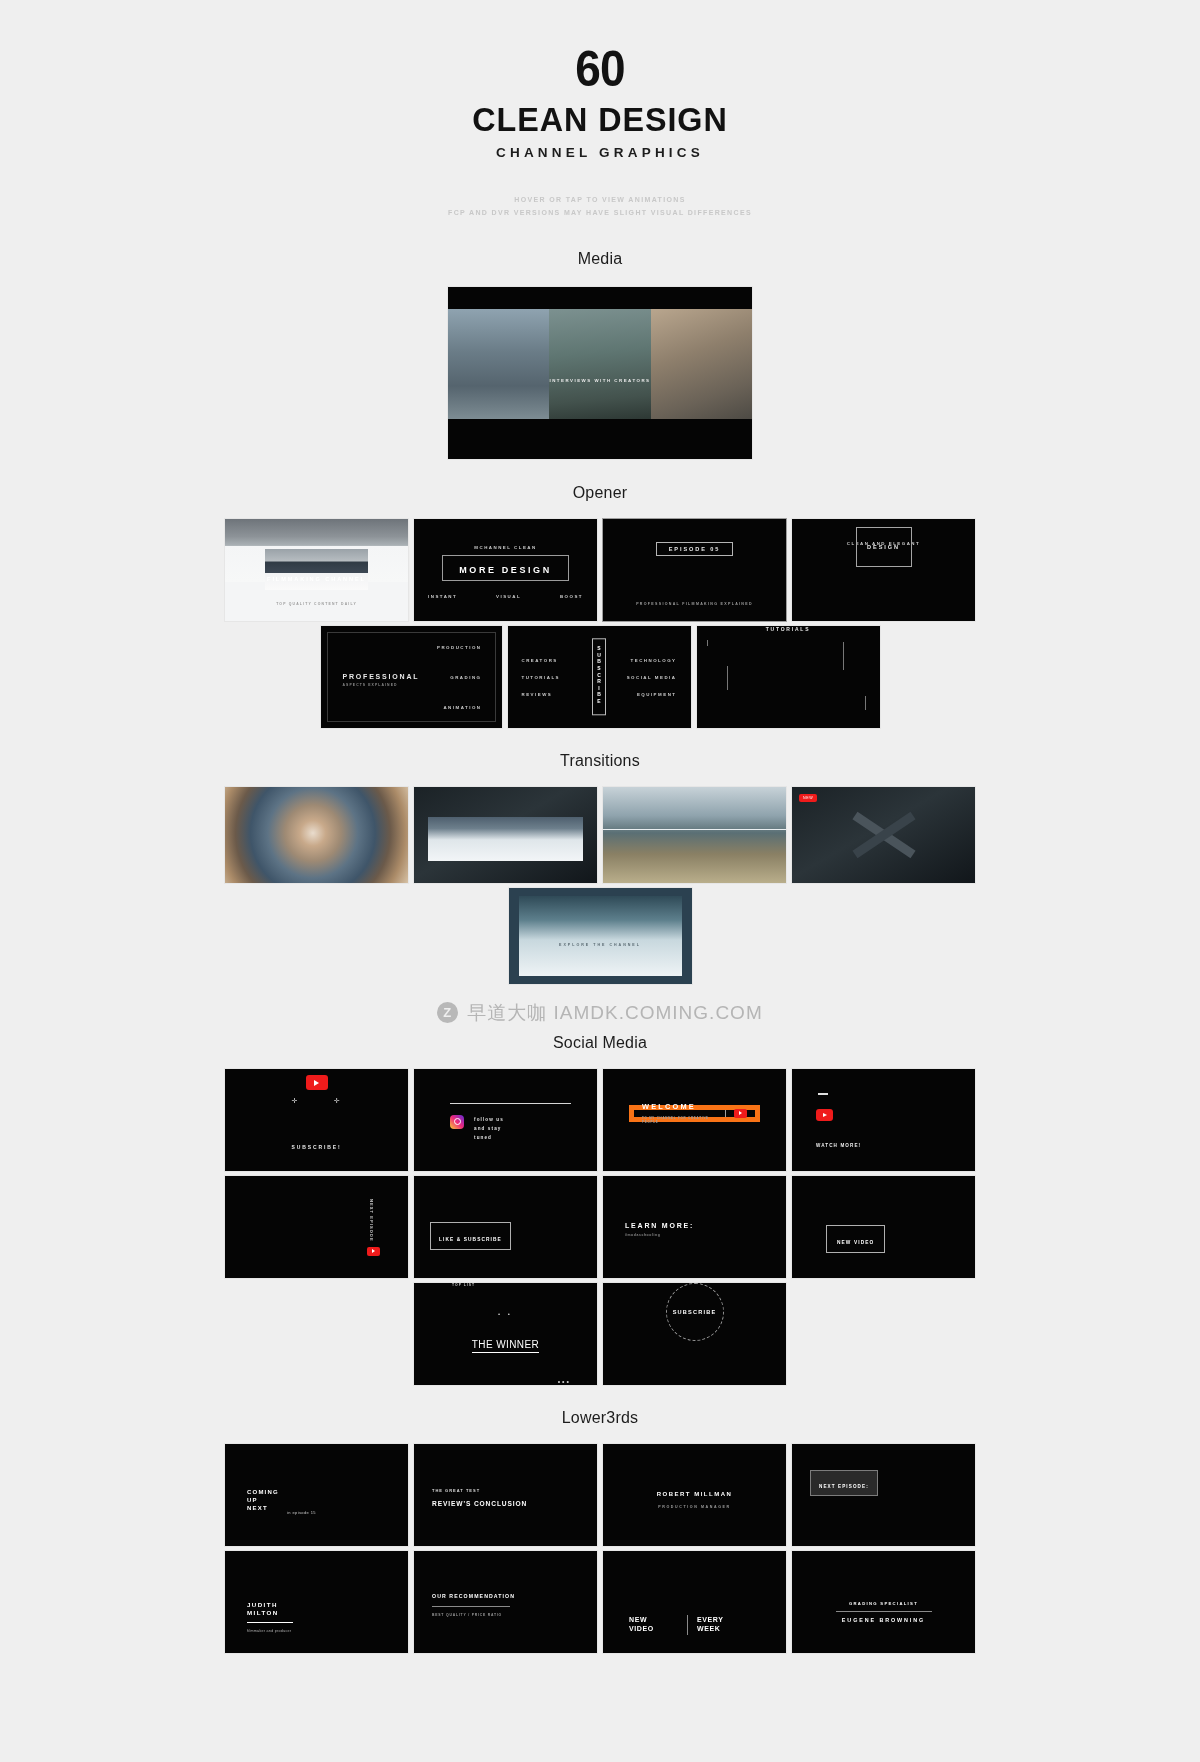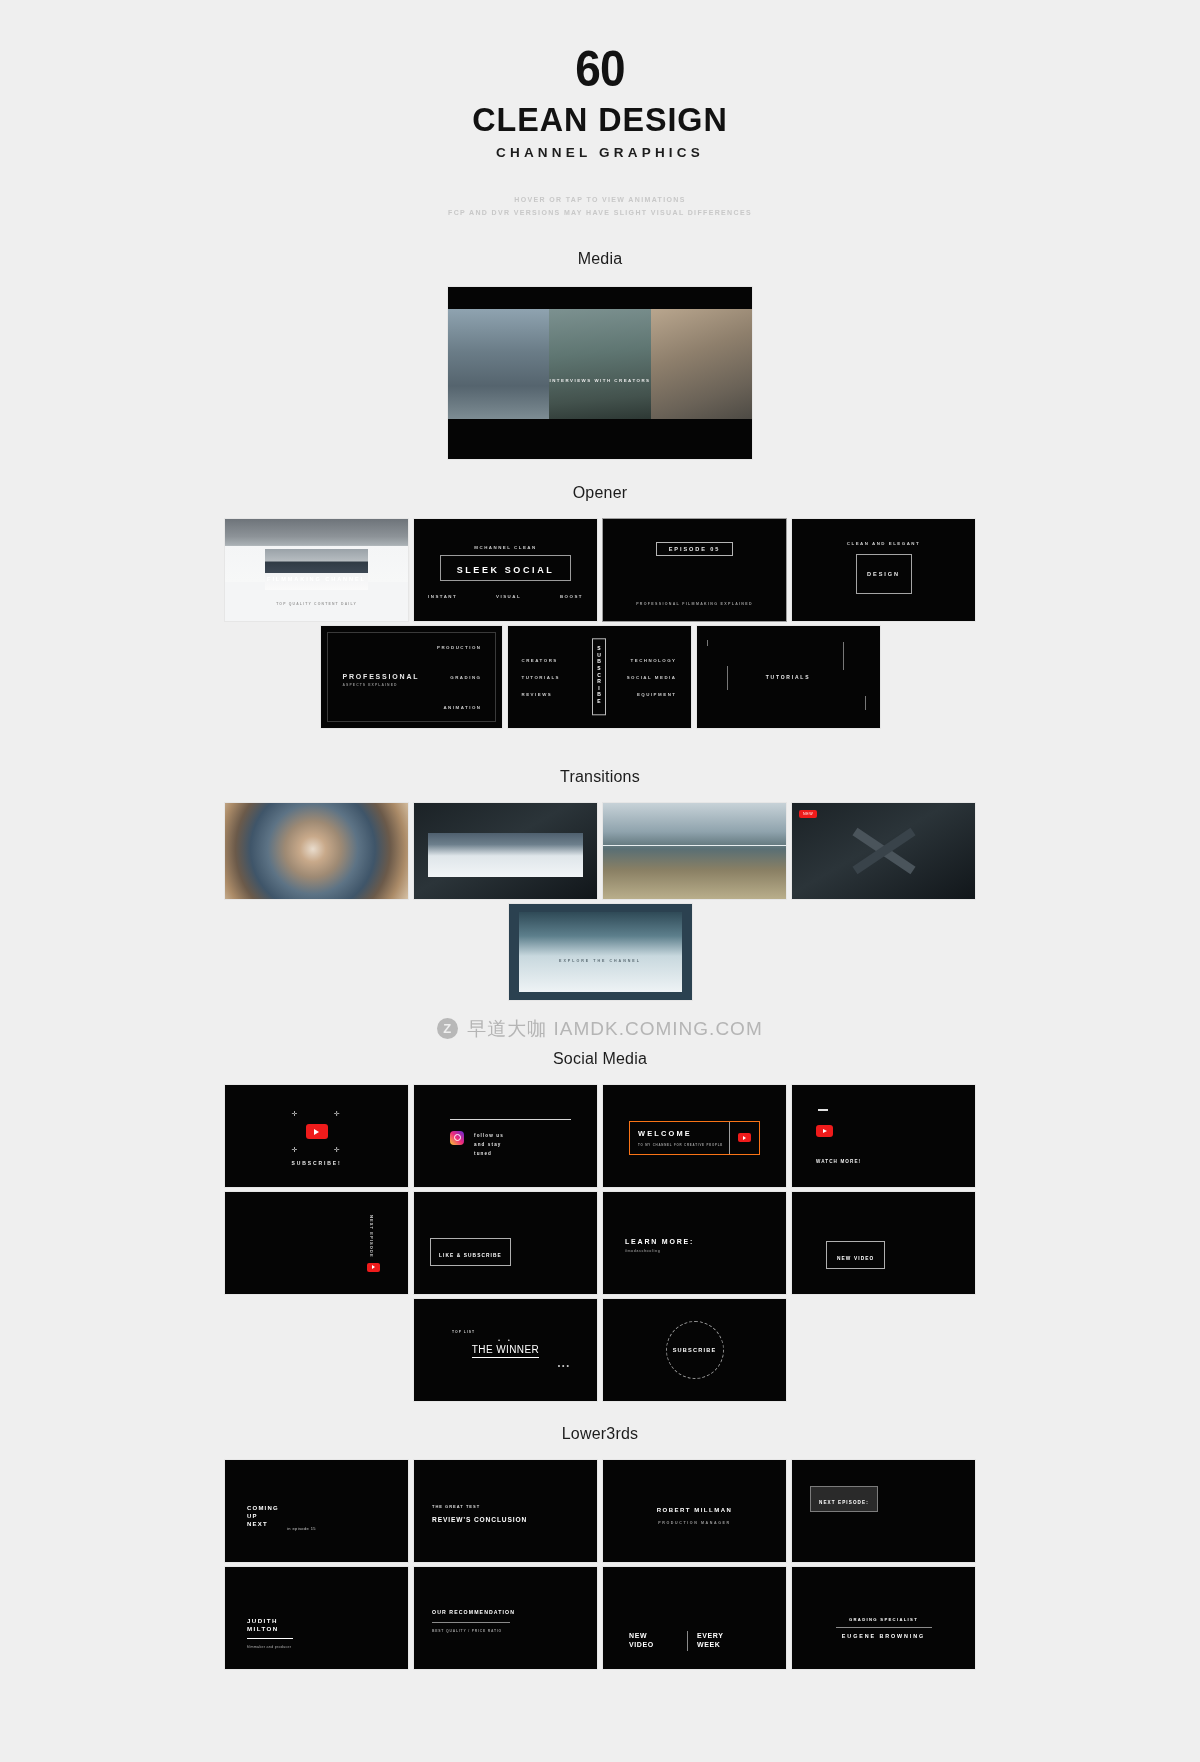--- a/index.html
+++ b/index.html
@@ -40,21 +40,21 @@
   
   .card {
     background: #050505; position: relative; overflow: hidden;
     border: 1px solid #e6e6e6; color: #fff;
   }
   .card.w4 { width: 185px; height: 104px; margin: 0 2px 3px 2px; }
   .card.opener { width: 306px; height: 174px; }
   .card.tr { width: 185px; height: 98px; margin: 0 2px 3px 2px; }
 
   .c-center { position:absolute; inset:0; display:flex; flex-direction:column;
-              align-items:center; justify-content:center; }
+              align-items:center; justify-content:space-between; }
 
   .ttl-xs { font-size: 4.4px; letter-spacing: 1.5px; font-weight: 700; color:#cfcfcf; }
   .ttl-sm { font-size: 5.6px; letter-spacing: 1.9px; font-weight: 700; color:#e8e8e8; }
   .ttl-md { font-size: 9px;  letter-spacing: 2.6px; font-weight: 700; color:#fff; }
 
   
   .ph { position: absolute; inset: 0; }
   .ph-mtn1 { background:
       linear-gradient(180deg,#6e747a 0%,#8d9398 28%,#aab1b5 42%,#f4f5f6 43%,#f7f8f8 100%); }
   .ph-mtn2 { background:
@@ -158,21 +158,21 @@
     </div>
     <div style="position:absolute;left:0;right:0;bottom:12%;text-align:center">
       <span style="font-size:3.4px;letter-spacing:1.2px;font-weight:700;color:#9a9a9a">TOP QUALITY CONTENT DAILY</span>
     </div>
   </div>
 
   <div class="card w4">
     <div style="position:absolute;left:0;right:0;top:26px;text-align:center">
       <div class="ttl-xs">MCHANNEL CLEAN</div>
       <div style="display:inline-block;margin-top:5px;border:1px solid #9c9c9c;padding:3px 16px">
-        <span class="ttl-md">SLEEK SOCIAL</span>
+        <span class="ttl-md">MORE DESIGN</span>
       </div>
     </div>
     <div style="position:absolute;left:14px;right:14px;bottom:22px;display:flex;justify-content:space-between">
       <span class="ttl-xs">INSTANT</span>
       <span class="ttl-xs">VISUAL</span>
       <span class="ttl-xs">BOOST</span>
     </div>
   </div>
 
   <div class="card w4" style="border:1px solid #9d9d9d">
@@ -230,21 +230,21 @@
     <div style="position:absolute;left:10px;top:14px;width:1px;height:6px;background:#777"></div>
     <div style="position:absolute;left:30px;top:40px;width:1px;height:24px;background:#777"></div>
     <div style="position:absolute;right:36px;top:16px;width:1px;height:28px;background:#777"></div>
     <div style="position:absolute;right:14px;bottom:18px;width:1px;height:14px;background:#777"></div>
     <div class="c-center">
       <span class="ttl-sm" style="font-size:5px;letter-spacing:1.8px">TUTORIALS</span>
     </div>
   </div>
 </div>
 
-<div style="margin-top:36px" class="section-title">Transitions</div>
+<div style="margin-top:20px" class="section-title">Transitions</div>
 
 <div class="grid" style="margin-top:16px">
   <div class="card tr">
     <div class="ph ph-blur"></div>
   </div>
   <div class="card tr">
     <div class="ph ph-dark"></div>
     <div style="position:absolute;left:14px;right:14px;top:30px;height:44px;" class="ph ph-ice"></div>
   </div>
   <div class="card tr">
@@ -305,21 +305,21 @@
         </span>
       <div style="line-height:9px">
         <div class="ttl-xs" style="font-size:4.6px;letter-spacing:1.1px;color:#e2e2e2">follow us</div>
         <div class="ttl-xs" style="font-size:4.6px;letter-spacing:1.1px;color:#e2e2e2">and stay</div>
         <div class="ttl-xs" style="font-size:4.6px;letter-spacing:1.1px;color:#e2e2e2">tuned</div>
       </div>
     </div>
   </div>
 
   <div class="card w4">
-    <div style="position:absolute;left:26px;right:26px;top:36px;height:34px;border:1px solid #f97316;display:flex">
+    <div style="position:absolute;left:26px;right:26px;top:36px;height:17px;border:5px solid #f97316;display:flex">
       <div style="flex:1;display:flex;flex-direction:column;justify-content:center;padding-left:8px">
         <span style="font-size:7.4px;letter-spacing:2.2px;font-weight:700;color:#fff">WELCOME</span>
         <span style="font-size:2.9px;letter-spacing:.8px;font-weight:700;color:#a0a0a0;margin-top:5px">TO MY CHANNEL FOR CREATIVE PEOPLE</span>
       </div>
       <div style="width:30px;border-left:1px solid #9f9f9f;display:flex;align-items:center;justify-content:center">
         <span class="yt sm">
             <i class="yt-tri"></i>
           </span>
       </div>
     </div>

